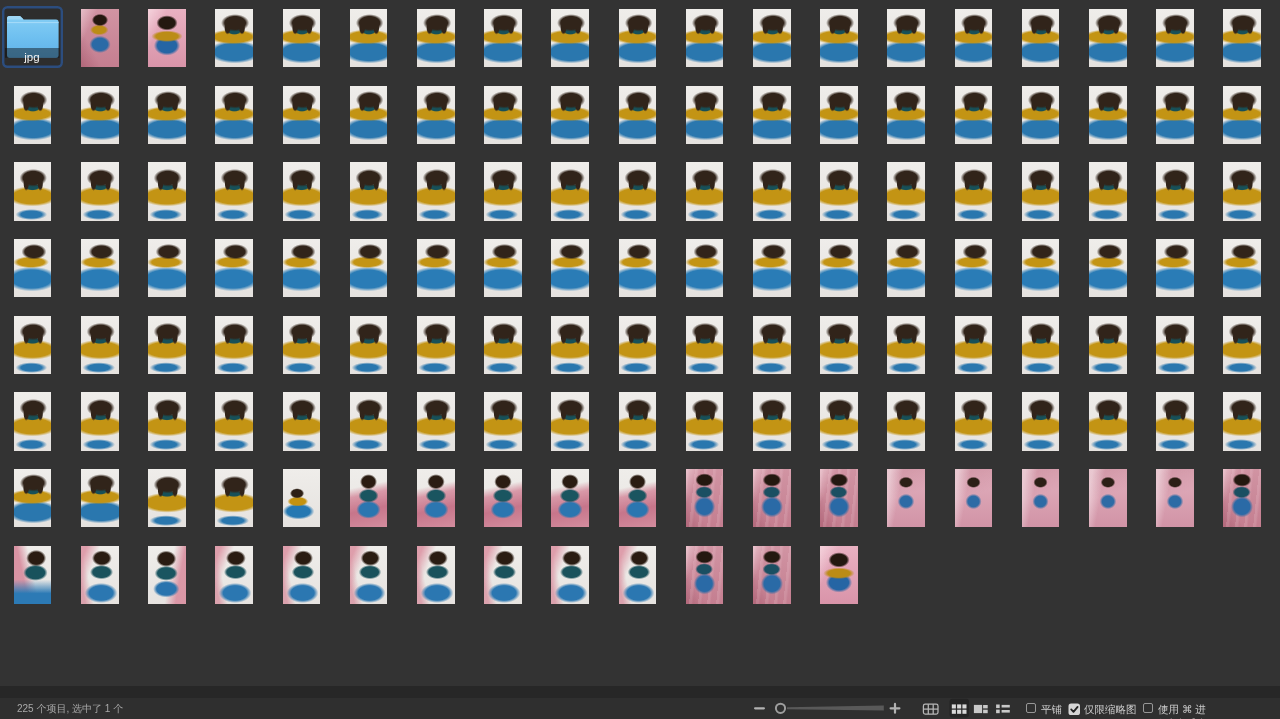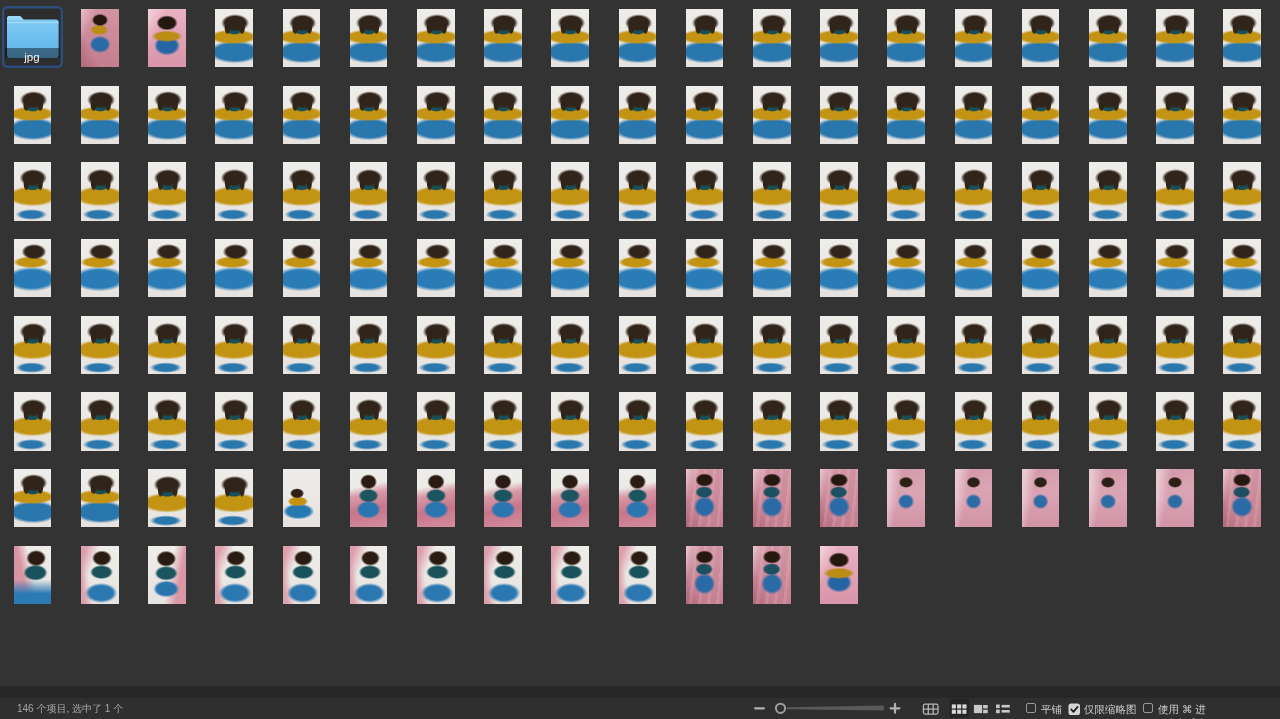--- a/index.html
+++ b/index.html
@@ -246,21 +246,21 @@
     <i class="t sd" style="left:417.0px;top:545.5px"></i>
     <i class="t sd" style="left:484.2px;top:545.5px"></i>
     <i class="t sd" style="left:551.4px;top:545.5px"></i>
     <i class="t sd" style="left:618.6px;top:545.5px"></i>
     <i class="t pk" style="left:685.8px;top:545.5px"></i>
     <i class="t pk" style="left:753.0px;top:545.5px"></i>
     <i class="t pb" style="left:820.2px;top:545.5px"></i>
 
 <div id="strip"></div>
 <div id="bar"></div>
-<div id="stat">146 个项目, 选中了 1 个</div>
+<div id="stat">225 个项目, 选中了 1 个</div>
 <svg width="280" height="21" viewBox="0 0 280 21" style="position:absolute;left:740px;top:698px">
   <rect x="14" y="9.2" width="11" height="2.2" rx="1.1" fill="#b2b2b2"></rect>
   <circle cx="40.5" cy="10.3" r="4.6" fill="none" stroke="#9e9e9e" stroke-width="2"></circle>
   <polygon points="47,9.2 143.8,7.6 143.8,12.4 47,11.2" fill="#595959"></polygon>
   <rect x="149.5" y="9.2" width="11" height="2.2" rx="1.1" fill="#b2b2b2"></rect>
   <rect x="153.9" y="4.8" width="2.2" height="11" rx="1.1" fill="#b2b2b2"></rect>
   <g stroke="#b8b8b8" stroke-width="1.25" fill="none">
     <rect x="183.4" y="6.2" width="14.6" height="9.9" rx="1.8"></rect>
     <line x1="188.3" y1="6.2" x2="188.3" y2="16.1"></line>
     <line x1="193.2" y1="6.2" x2="193.2" y2="16.1"></line>

